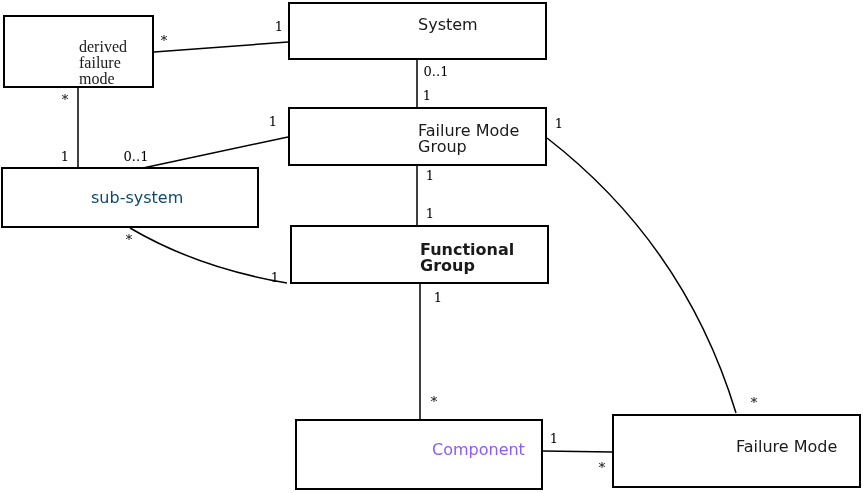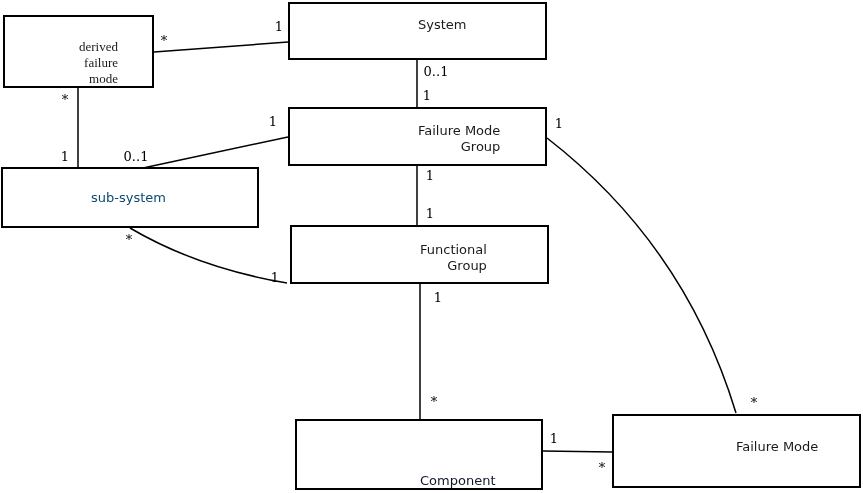--- a/index.html
+++ b/index.html
@@ -35,25 +35,25 @@
     dominant-baseline: central;
   }
   .node {
     position: absolute;
     box-sizing: border-box;
     border: 2px solid #000000;
     background: #ffffff;
   }
   .node-label {
     position: absolute;
-    font-size: 13px;
+    font-size: 16px;
     line-height: 16px;
     color: #1a1a1a;
     white-space: nowrap;
-    text-align: right;
+    text-align: left;
   }
 </style>
 </head>
 <body>
 
 <div class="stage">
   <div>
       <div class="node" style="left: 3px; top: 15px; width: 151px; height: 73px; border-color: rgb(0, 0, 0); background: rgb(255, 255, 255);"></div>
       <div class="node-label" style="left: 79px; top: 39px; color: rgb(26, 26, 26); font-family: Liberation Serif, serif;">
         <div>derived</div>
@@ -67,26 +67,26 @@
       <div class="node" style="left: 288px; top: 107px; width: 259px; height: 59px; border-color: rgb(0, 0, 0); background: rgb(255, 255, 255);"></div>
       <div class="node-label" style="left: 418px; top: 123px; color: rgb(26, 26, 26);">
         <div>Failure Mode</div>
         <div>Group</div>
       </div>
       <div class="node" style="left: 1px; top: 167px; width: 258px; height: 61px; border-color: rgb(0, 0, 0); background: rgb(255, 255, 255);"></div>
       <div class="node-label" style="left: 91px; top: 190px; color: #0c4a6e;">
         <div>sub-system</div>
       </div>
       <div class="node" style="left: 290px; top: 225px; width: 259px; height: 59px; border-color: rgb(0, 0, 0); background: rgb(255, 255, 255);"></div>
-      <div class="node-label" style="left: 420px; top: 242px; color: rgb(26, 26, 26);">
+      <div class="node-label" style="left: 420px; top: 242px; color: rgb(26, 26, 26); font-weight: bold;">
         <div>Functional</div>
         <div>Group</div>
       </div>
       <div class="node" style="left: 295px; top: 419px; width: 248px; height: 71px; border-color: rgb(0, 0, 0); background: rgb(255, 255, 255);"></div>
-      <div class="node-label" style="left: 420px; top: 442px; color: #0f172a; margin-top: 31px;">
+      <div class="node-label" style="left: 432px; top: 442px; color: #8b5cf6;">
         <div>Component</div>
       </div>
       <div class="node" style="left: 612px; top: 414px; width: 249px; height: 74px; border-color: rgb(0, 0, 0); background: rgb(255, 255, 255);"></div>
       <div class="node-label" style="left: 736px; top: 439px; color: rgb(26, 26, 26);">
         <div>Failure Mode</div>
       </div>
     </div>
   <svg class="edge-layer" viewBox="0 0 863 493" xmlns="http://www.w3.org/2000/svg">
       <path class="edge" d="M154,52 L288,42" stroke="#000000"></path>
       <text class="mult" x="164" y="40" fill="#000000">*</text>

